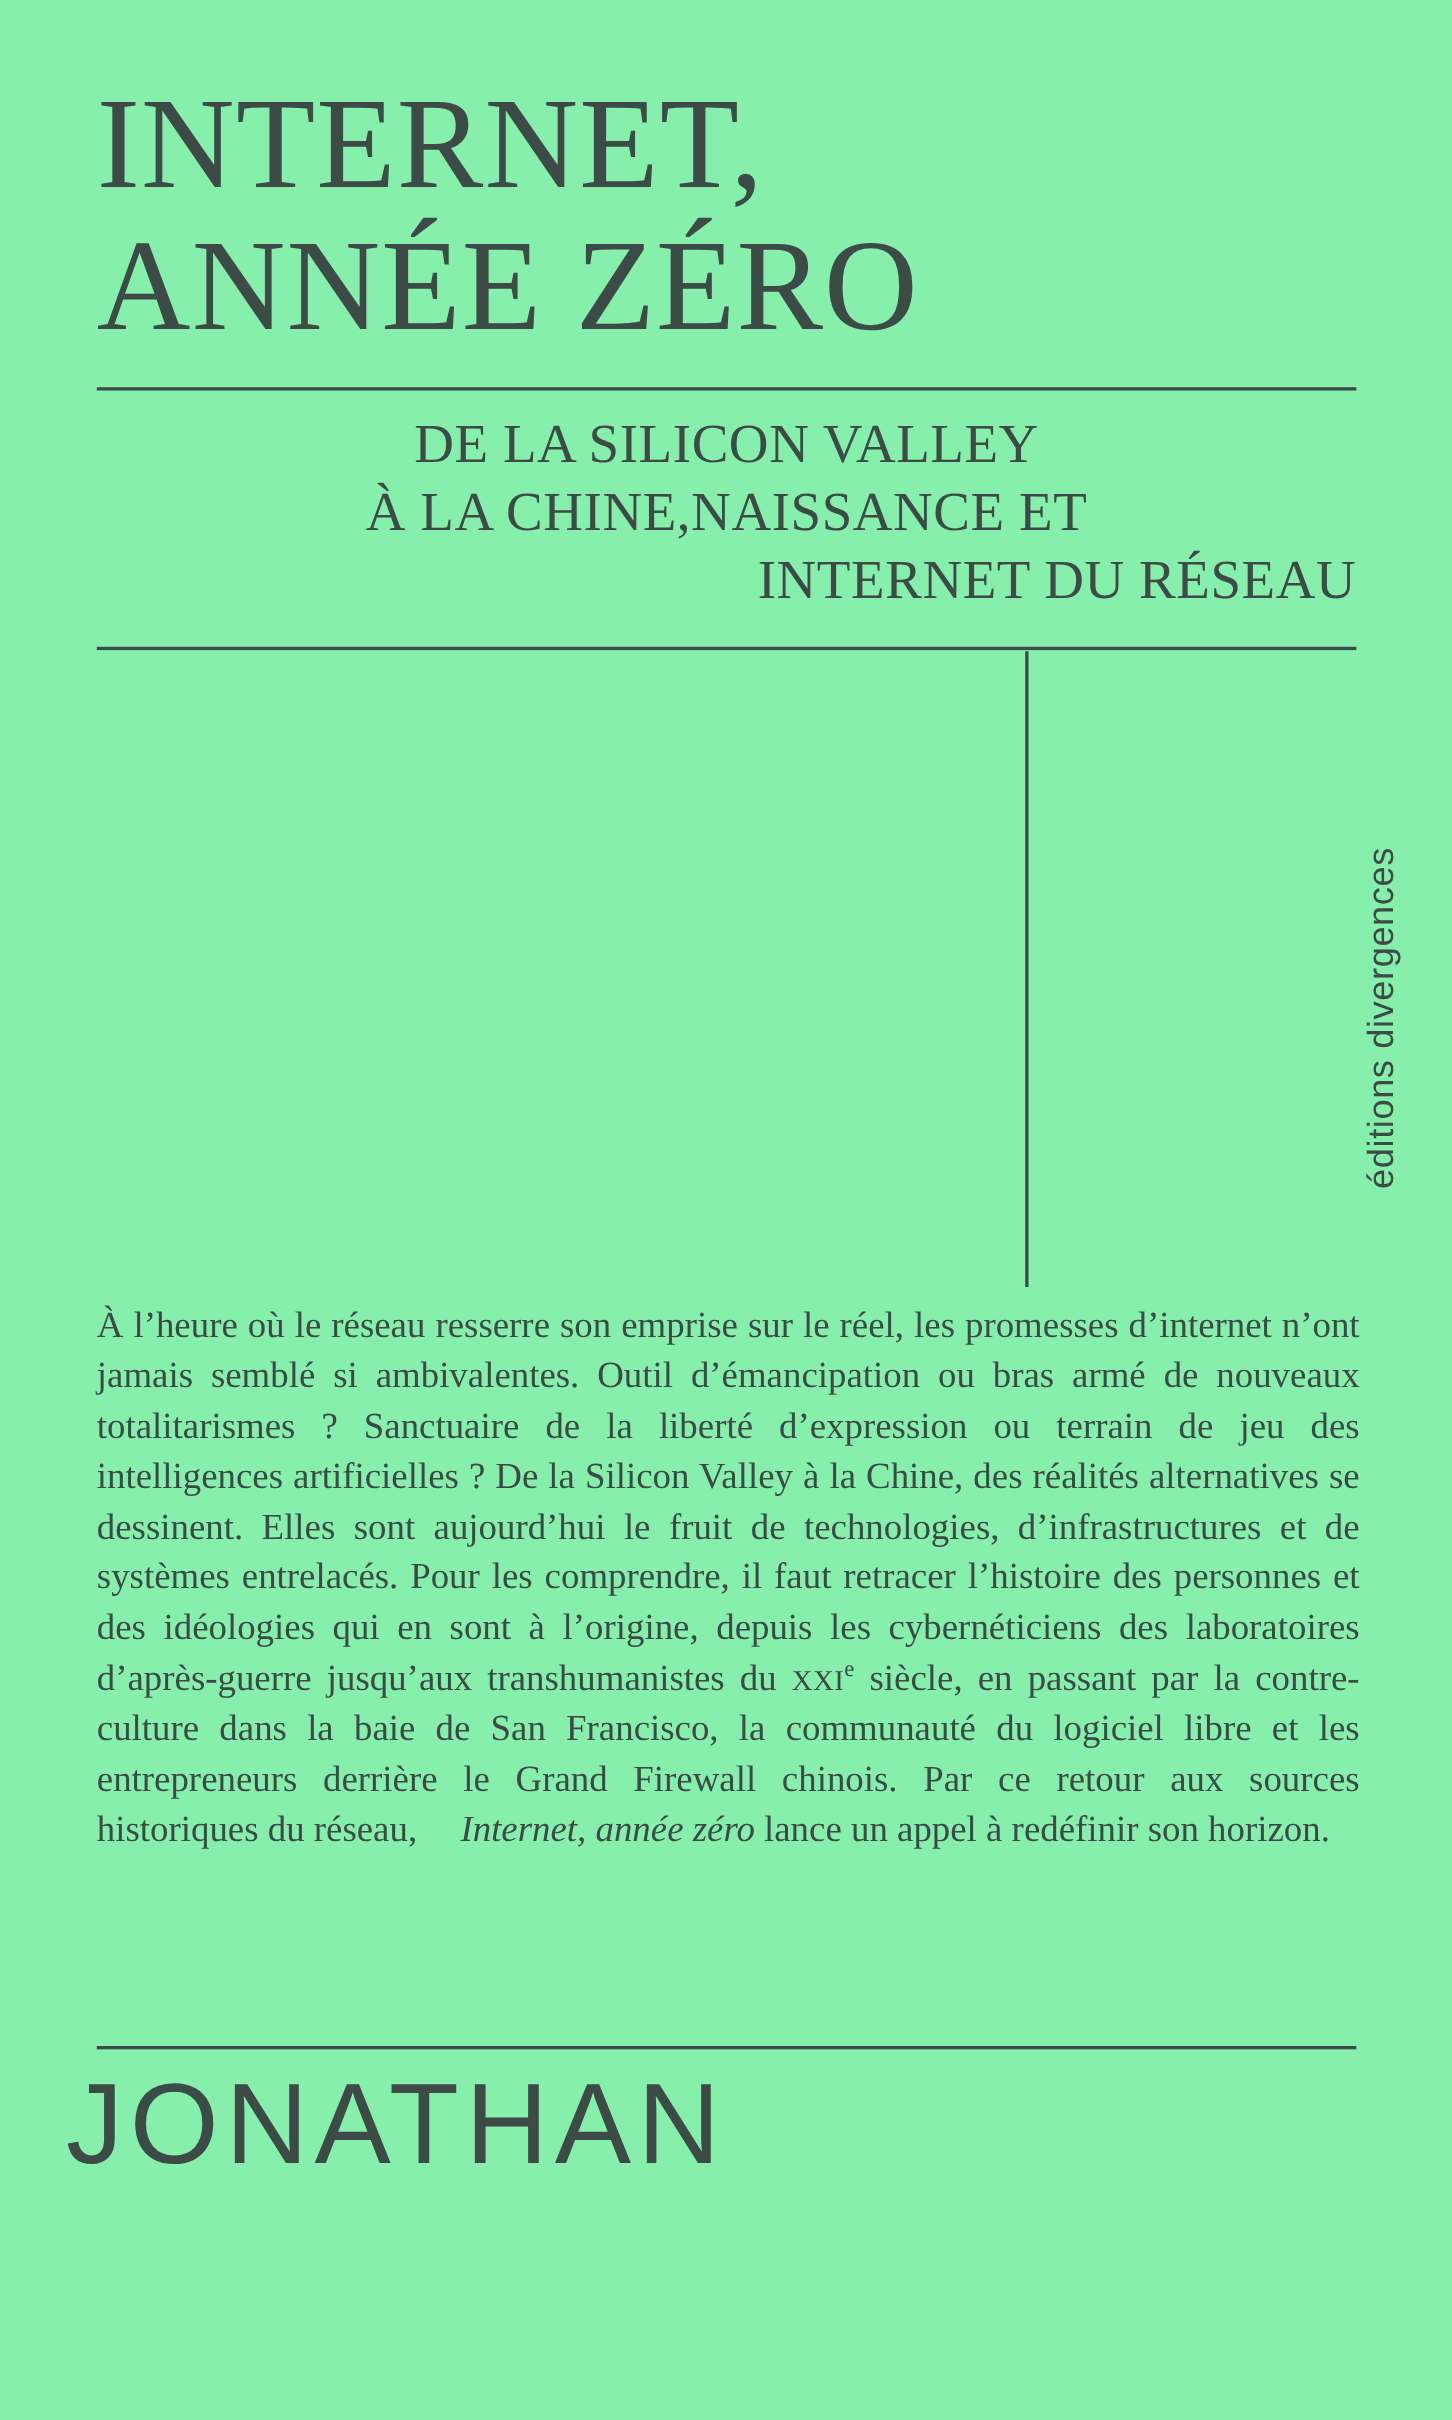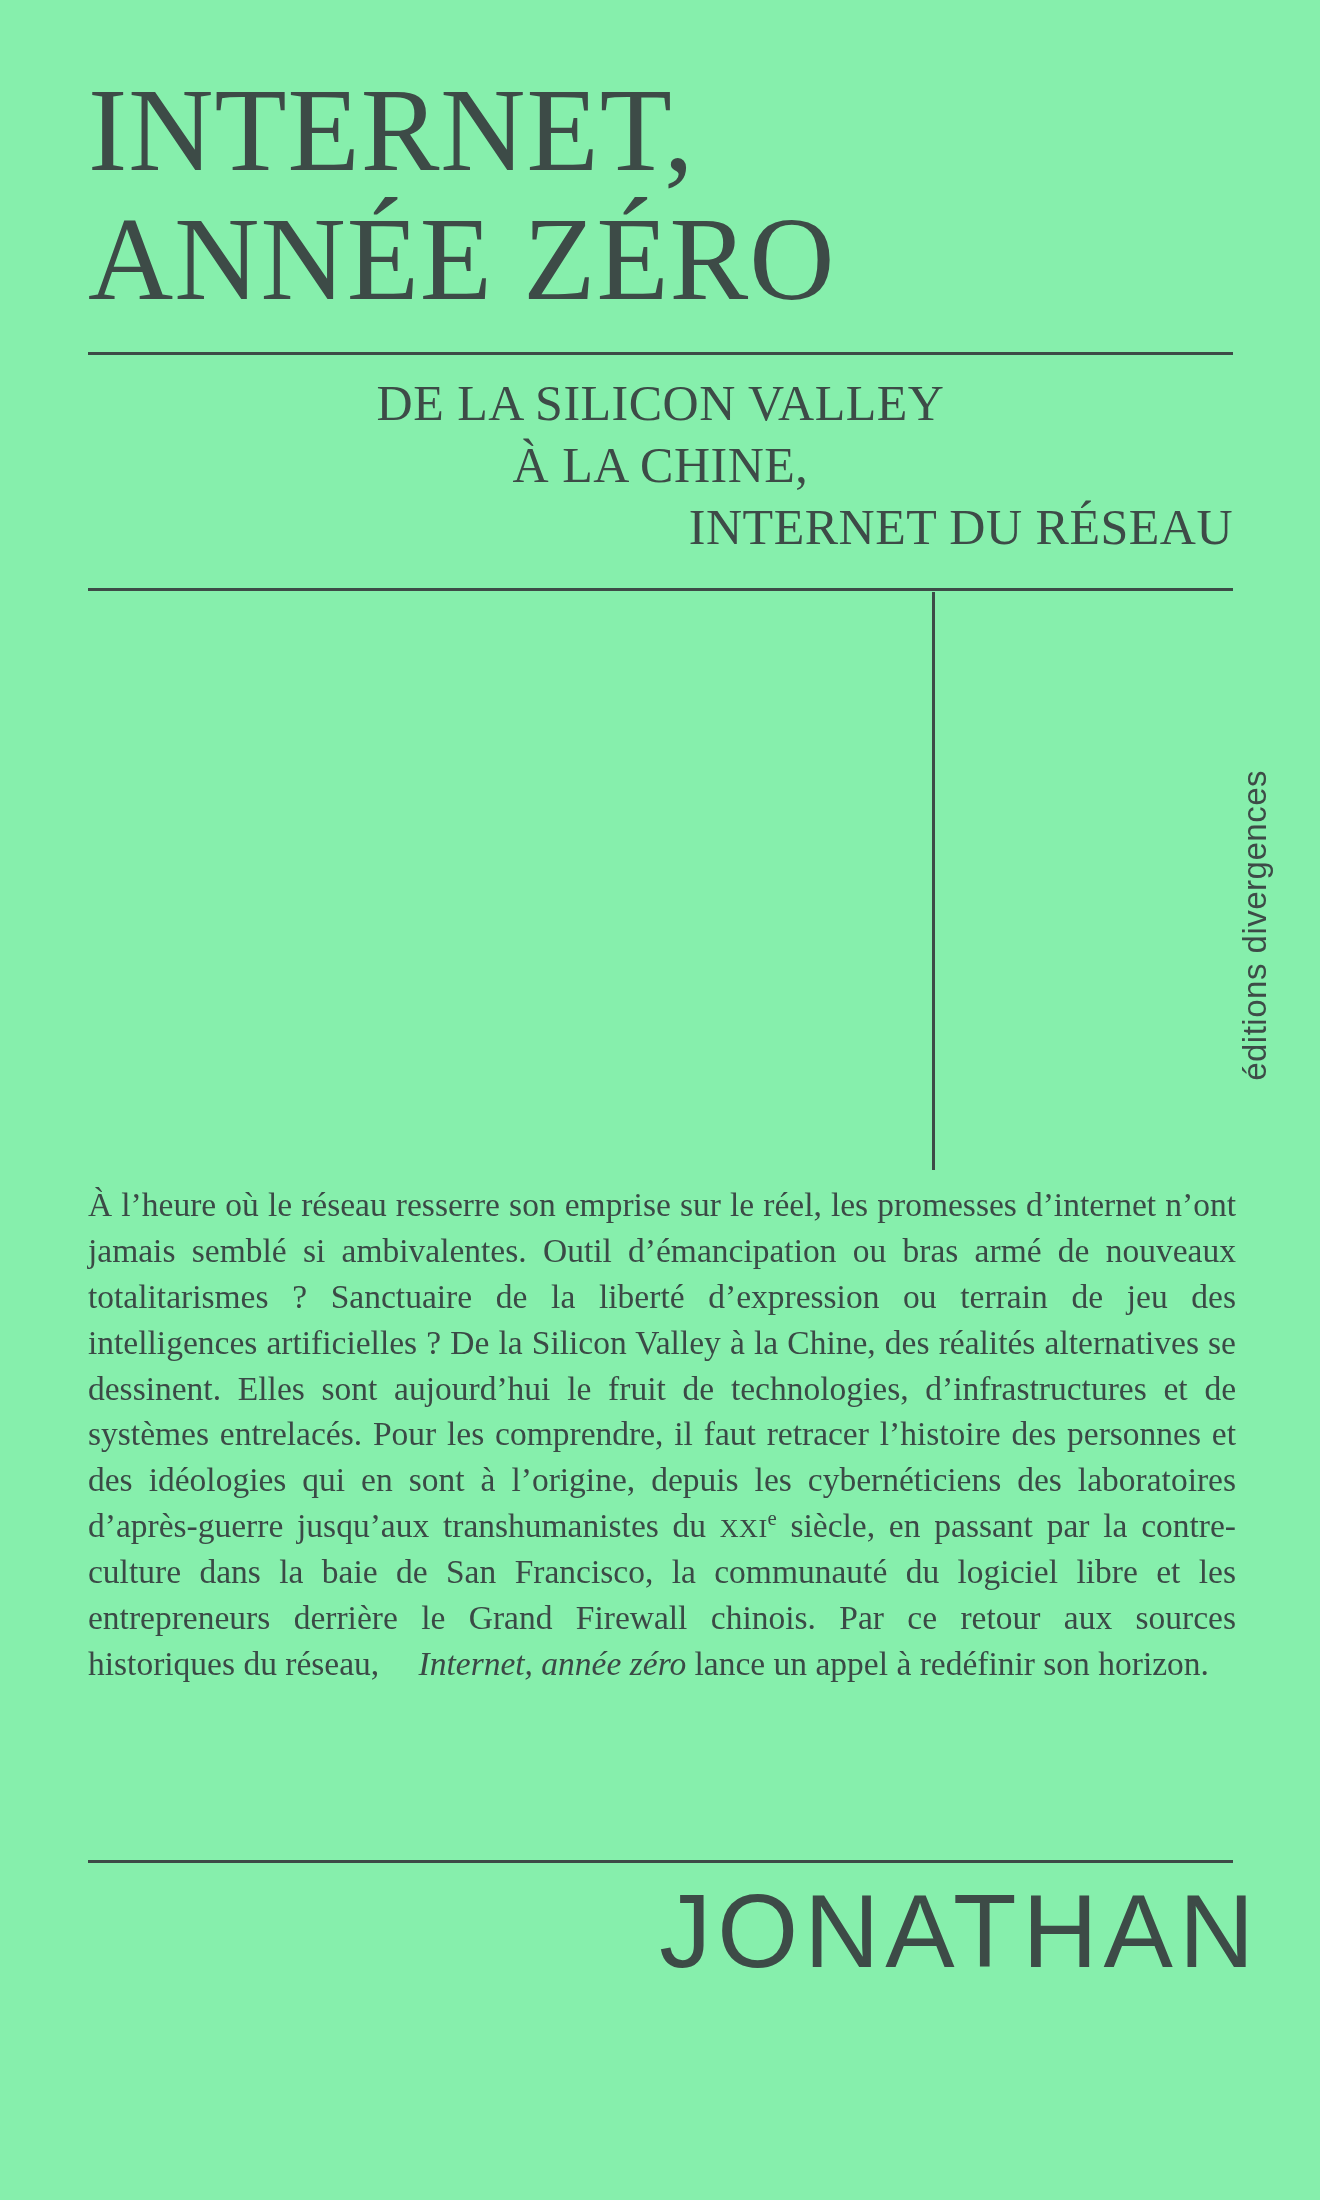--- a/index.html
+++ b/index.html
@@ -133,21 +133,21 @@
     vertical-align: super;
   }
   .abstract em { font-style: italic; margin-left: 31px; }
 
   
   .author {
     position: absolute;
     left: 60px;
     top: 1876px;
     width: 1200px;
-    text-align: right;
+    text-align: left;
     font-family: "Liberation Sans", sans-serif;
     color: #3d4b47;
   }
   .author-first {
     font-size: 104px;
     line-height: 1.07;
     letter-spacing: 6px;
     white-space: nowrap;
   }
   .author-last {
@@ -166,20 +166,21 @@
     <div class="title-line1">INTERNET,</div>
     <div class="title-line2">ANNÉE ZÉRO</div>
   </div>
 
   <hr class="rule rule-top">
 
   <div class="subtitle">
     <div class="sub-l1">DE LA SILICON VALLEY</div>
     <div class="sub-l2">
       <span>À LA CHINE,</span>
+      <span>NAISSANCE ET</span>
     </div>
     <div class="sub-l3">INTERNET DU RÉSEAU</div>
   </div>
 
   <hr class="rule rule-bottom">
 
   <div class="v-divider"></div>
 
   <div class="publisher">éditions divergences</div>
 

